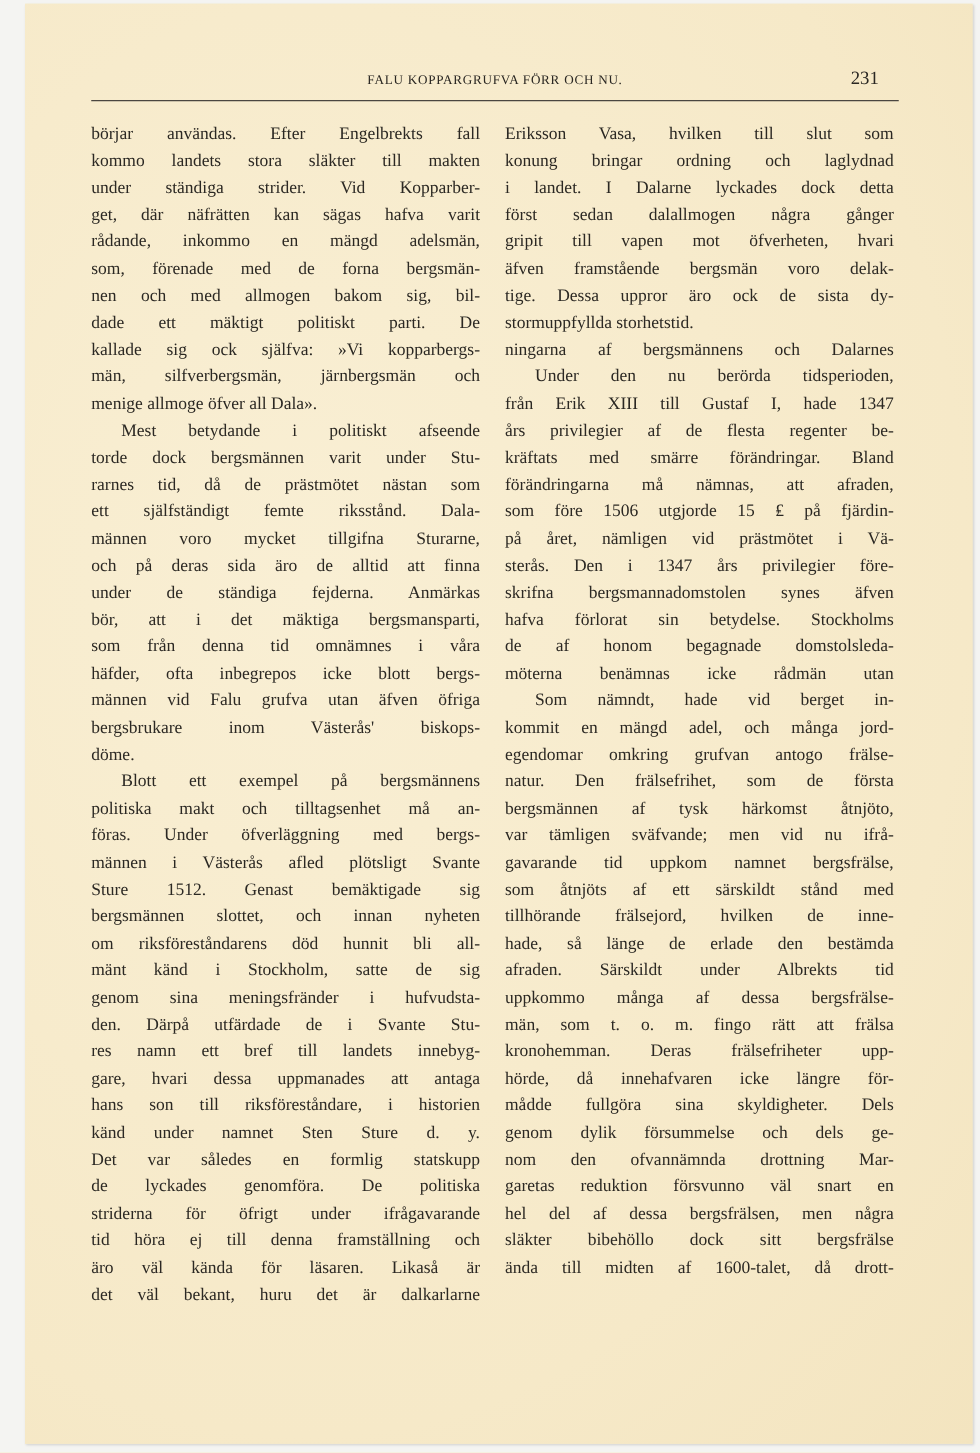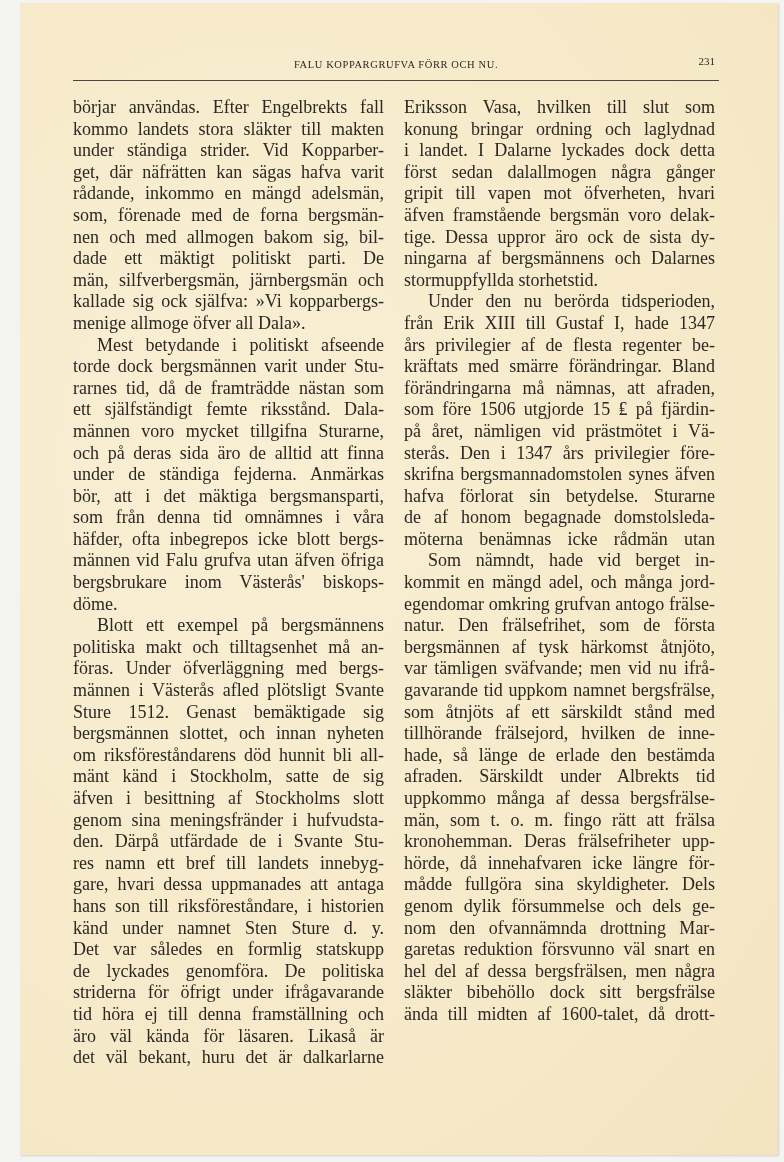--- a/index.html
+++ b/index.html
@@ -27,36 +27,36 @@
     position: absolute;
     left: 0; right: 0; top: 6px;
     text-align: center;
     font-family: "Liberation Serif", serif;
     font-size: 10.5px;
     letter-spacing: 0.6px;
     color: #2a2722;
   }
   .page-number {
     position: absolute;
-    right: 4px; top: 2px;
+    right: 16px; top: 2px;
     font-family: "Liberation Serif", serif;
-    font-size: 11px;
+    font-size: 15px;
     color: #2a2722;
   }
   .head-rule {
     position: absolute;
     left: 0; right: 0; top: 27px;
     border-top: 1px solid #4a4640;
   }
   .column {
     position: absolute;
     top: 94px;
     width: 311px;
     font-family: "Liberation Serif", serif;
-    font-size: 18px;
+    font-size: 14px;
     line-height: 21.6px;
     color: #2b2823;
   }
   .col-left { left: 53px; }
   .col-right { left: 384px; }
   .line {
     display: block;
     text-align: justify;
     text-align-last: justify;
     white-space: nowrap;
@@ -77,45 +77,44 @@
 
   <div class="column col-left" id="col-left">
       <span class="line">börjar användas.  Efter Engelbrekts fall</span>
       <span class="line">kommo  landets stora släkter till makten</span>
       <span class="line">under ständiga strider.  Vid Kopparber-</span>
       <span class="line">get, där näfrätten kan sägas hafva varit</span>
       <span class="line">rådande, inkommo en mängd adelsmän,</span>
       <span class="line">som, förenade med de forna bergsmän-</span>
       <span class="line">nen  och  med allmogen bakom sig, bil-</span>
       <span class="line">dade  ett  mäktigt  politiskt  parti.  De</span>
+      <span class="line">kallade sig ock själfva: »Vi kopparbergs-</span>
       <span class="line">män, silfverbergsmän, järnbergsmän och</span>
-      <span class="line">kallade sig ock själfva: »Vi kopparbergs-</span>
       <span class="line last">menige allmoge öfver all Dala».</span>
       <span class="line indent">Mest  betydande  i  politiskt afseende</span>
       <span class="line">torde dock bergsmännen varit under Stu-</span>
-      <span class="line">rarnes tid, då de framträdde nästan som</span>
+      <span class="line">rarnes tid, då de prästmötet nästan som</span>
       <span class="line">ett  själfständigt femte riksstånd.  Dala-</span>
       <span class="line">männen  voro  mycket tillgifna Sturarne,</span>
       <span class="line">och på deras sida äro de alltid att finna</span>
       <span class="line">under  de  ständiga fejderna.  Anmärkas</span>
       <span class="line">bör,  att  i det mäktiga bergsmansparti,</span>
       <span class="line">som  från  denna  tid  omnämnes i våra</span>
       <span class="line">häfder, ofta inbegrepos icke blott bergs-</span>
       <span class="line">männen  vid Falu grufva utan äfven öfriga</span>
       <span class="line">bergsbrukare   inom   Västerås'  biskops-</span>
       <span class="line last">döme.</span>
       <span class="line indent">Blott  ett  exempel på bergsmännens</span>
       <span class="line">politiska  makt och tilltagsenhet må an-</span>
       <span class="line">föras.  Under öfverläggning med bergs-</span>
       <span class="line">männen i Västerås afled plötsligt Svante</span>
       <span class="line">Sture  1512.   Genast  bemäktigade  sig</span>
       <span class="line">bergsmännen slottet, och innan nyheten</span>
       <span class="line">om riksföreståndarens död hunnit bli all-</span>
       <span class="line">mänt  känd  i  Stockholm,  satte de sig</span>
-      <span class="line">äfven  i  besittning  af  Stockholms slott</span>
       <span class="line">genom sina meningsfränder i hufvudsta-</span>
       <span class="line">den.  Därpå utfärdade de i Svante Stu-</span>
       <span class="line">res  namn  ett  bref till landets innebyg-</span>
       <span class="line">gare, hvari dessa uppmanades att antaga</span>
       <span class="line">hans son till riksföreståndare, i historien</span>
       <span class="line">känd  under  namnet  Sten  Sture  d. y.</span>
       <span class="line">Det  var  således  en  formlig  statskupp</span>
       <span class="line">de  lyckades  genomföra.  De  politiska</span>
       <span class="line">striderna  för  öfrigt under ifrågavarande</span>
       <span class="line">tid  höra ej till denna framställning och</span>
@@ -123,32 +122,32 @@
       <span class="line">det  väl bekant, huru det är dalkarlarne</span>
     </div>
   <div class="column col-right" id="col-right">
       <span class="line">Eriksson  Vasa,  hvilken  till  slut  som</span>
       <span class="line">konung bringar  ordning  och laglydnad</span>
       <span class="line">i landet. I Dalarne lyckades dock detta</span>
       <span class="line">först  sedan  dalallmogen  några  gånger</span>
       <span class="line">gripit  till  vapen  mot öfverheten, hvari</span>
       <span class="line">äfven framstående bergsmän voro delak-</span>
       <span class="line">tige.  Dessa uppror äro ock de sista dy-</span>
+      <span class="line last">stormuppfyllda  storhetstid.</span>
       <span class="line">ningarna af bergsmännens och Dalarnes</span>
-      <span class="line last">stormuppfyllda  storhetstid.</span>
       <span class="line indent">Under den  nu  berörda  tidsperioden,</span>
       <span class="line">från  Erik  XIII  till Gustaf I, hade 1347</span>
       <span class="line">års  privilegier af  de flesta regenter be-</span>
       <span class="line">kräftats med smärre förändringar.  Bland</span>
       <span class="line">förändringarna  må nämnas, att afraden,</span>
       <span class="line">som före 1506 utgjorde 15 ₤ på fjärdin-</span>
       <span class="line">på  året, nämligen vid prästmötet i Vä-</span>
       <span class="line">sterås.  Den i 1347 års privilegier före-</span>
       <span class="line">skrifna bergsmannadomstolen synes äfven</span>
-      <span class="line">hafva förlorat sin betydelse.  Sturarne</span>
+      <span class="line">hafva förlorat sin betydelse.  Stockholms</span>
       <span class="line">de  af  honom  begagnade  domstolsleda-</span>
       <span class="line">möterna   benämnas  icke  rådmän  utan</span>
       <span class="line indent">Som  nämndt,  hade  vid  berget  in-</span>
       <span class="line">kommit en mängd adel, och många jord-</span>
       <span class="line">egendomar omkring grufvan antogo frälse-</span>
       <span class="line">natur.  Den  frälsefrihet,  som  de  första</span>
       <span class="line">bergsmännen  af  tysk härkomst åtnjöto,</span>
       <span class="line">var tämligen sväfvande; men vid nu ifrå-</span>
       <span class="line">gavarande tid uppkom namnet bergsfrälse,</span>
       <span class="line">som  åtnjöts  af  ett  särskildt  stånd med</span>

